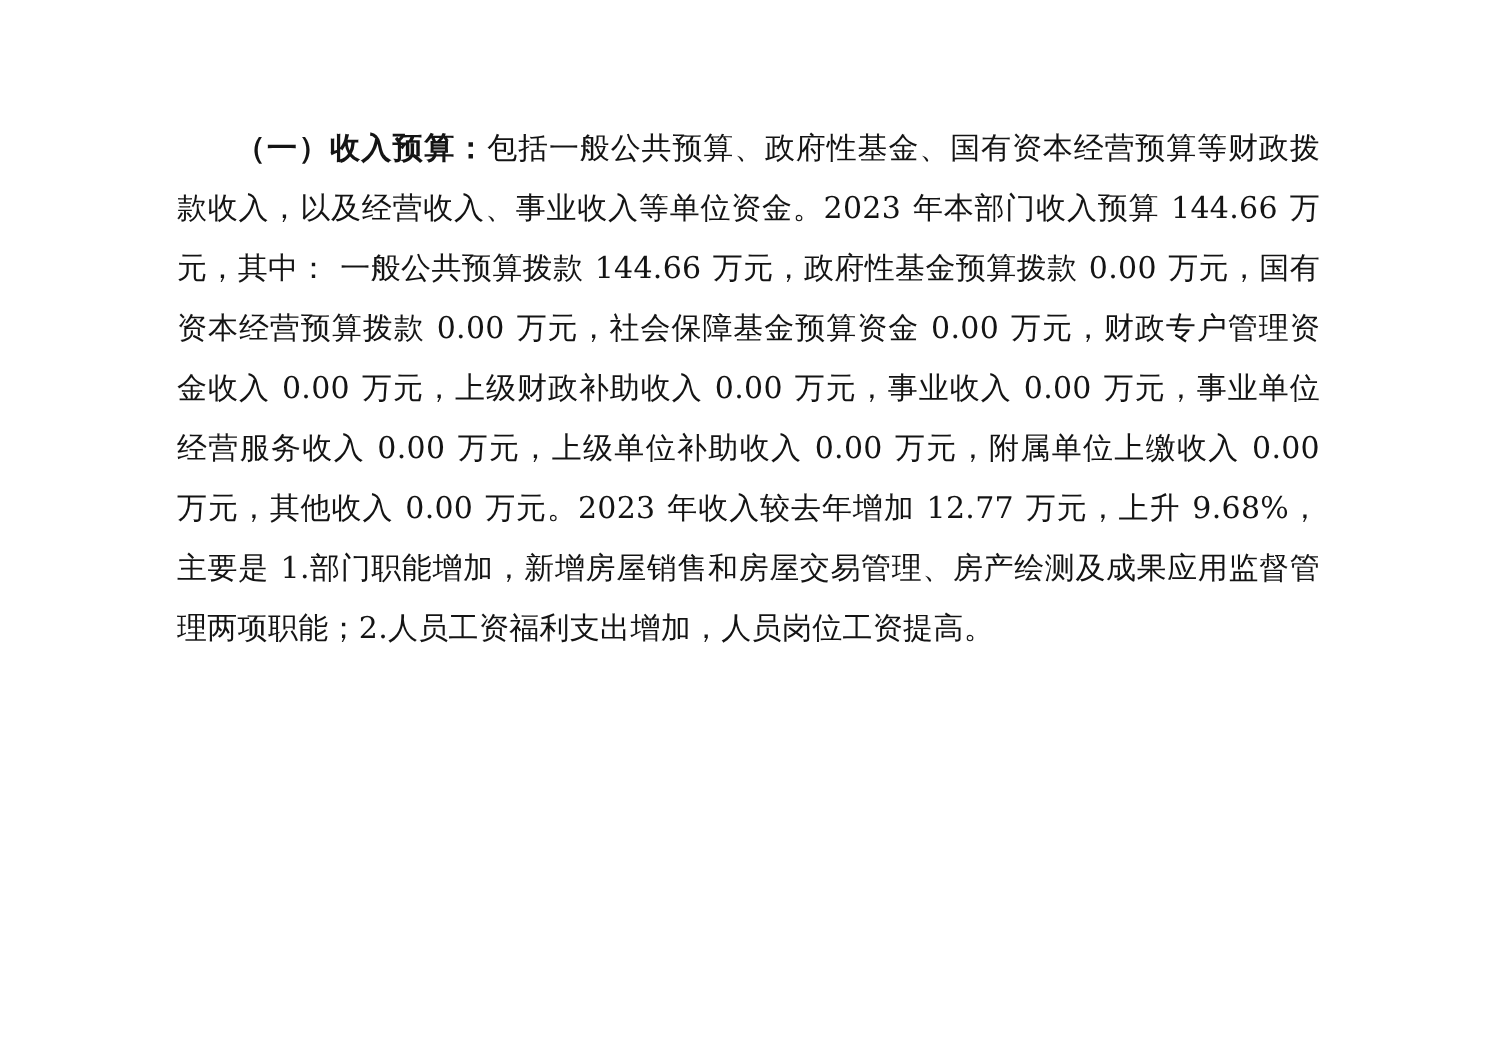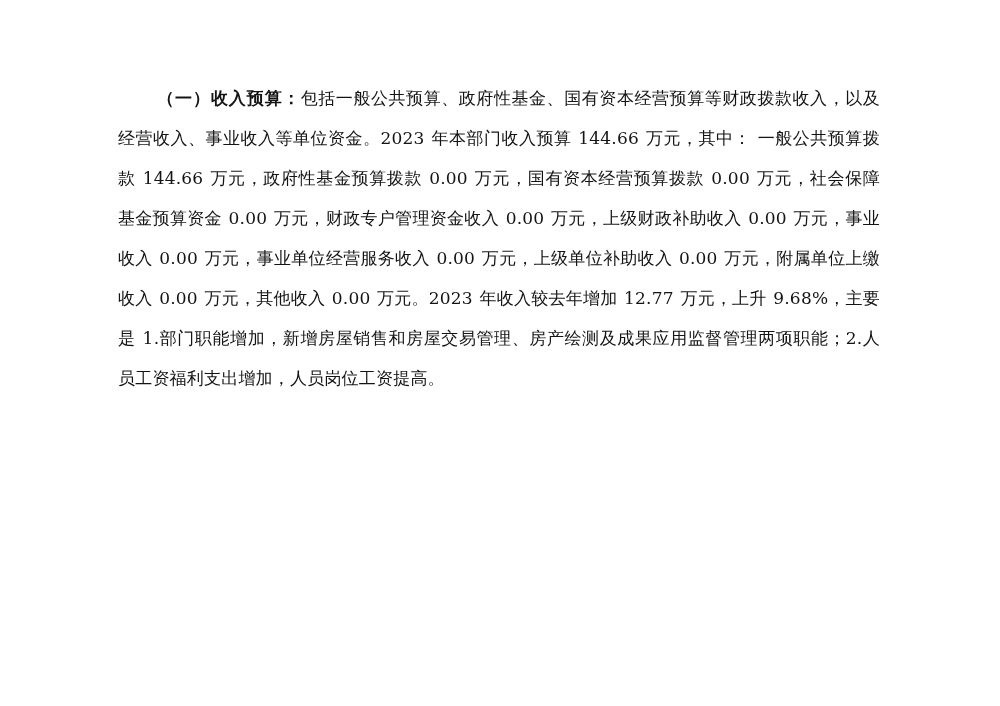--- a/index.html
+++ b/index.html
@@ -22,21 +22,21 @@
     box-sizing: border-box;
   }
   .content {
     position: absolute;
     left: 118px;
     top: 78px;
     width: 762px;
   }
   .para {
     margin: 0;
-    font-size: 17px;
+    font-size: 20px;
     line-height: 40px;
     text-align: justify;
     text-justify: inter-ideograph;
     text-indent: 39px;
     letter-spacing: 0.2px;
     word-spacing: 1px;
     color: #141414;
   }
   .lead {
     font-weight: bold;

